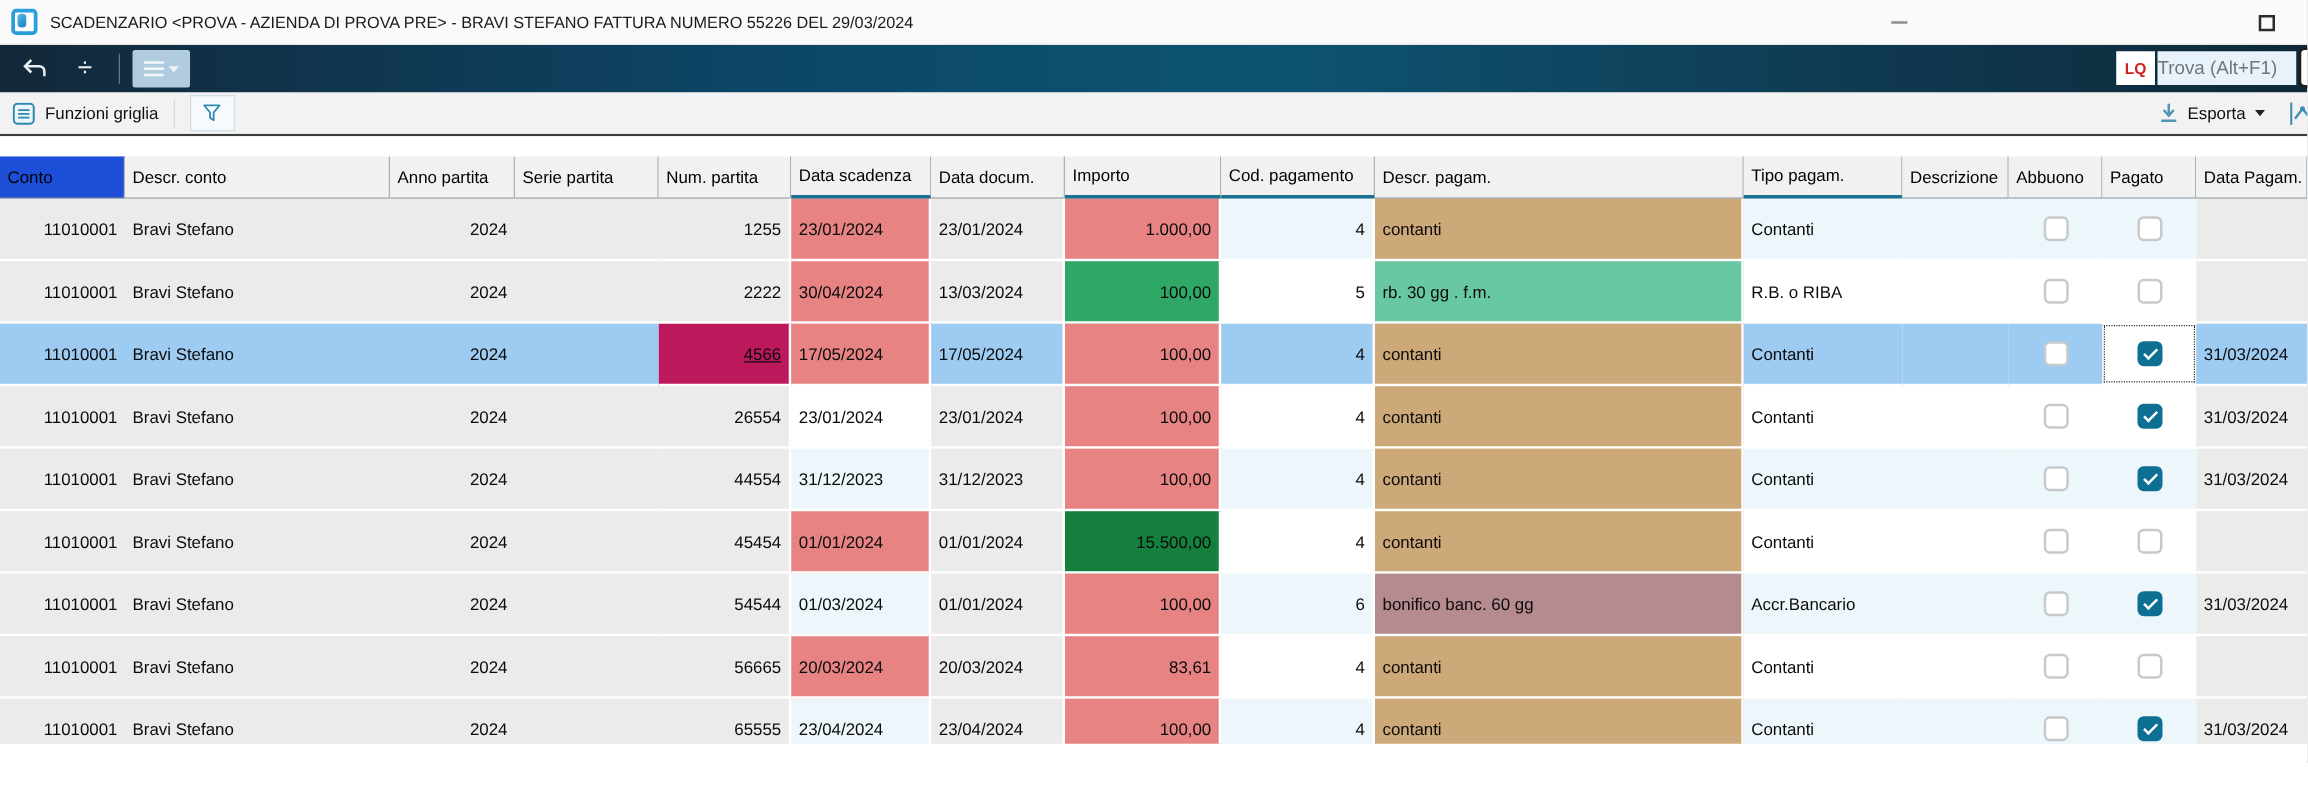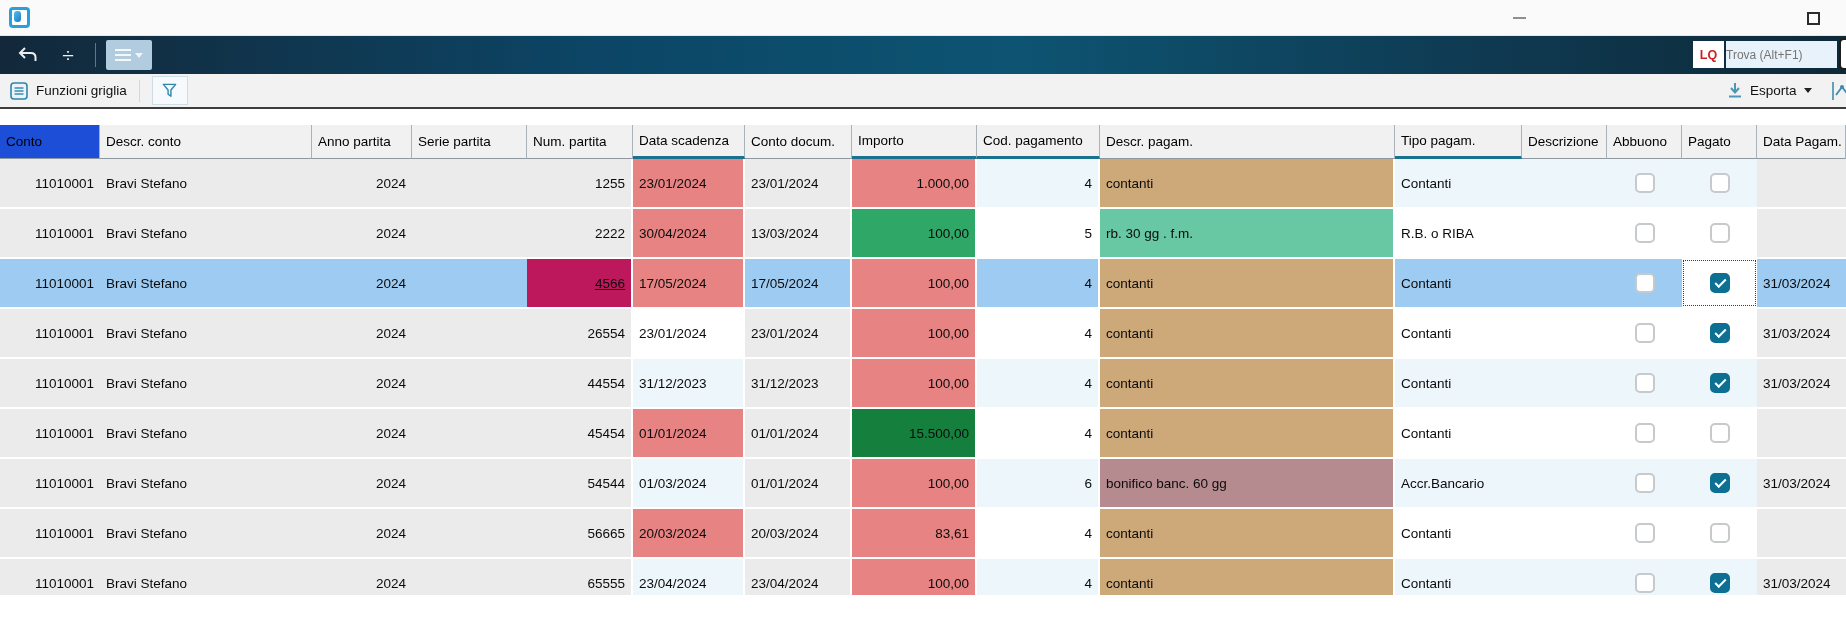--- a/index.html
+++ b/index.html
@@ -25,21 +25,21 @@
   .tbicon{display:flex;align-items:center;justify-content:center;width:30px;height:30px;margin-right:10px;}
   .divide{color:#e9eff3;font-size:21px;line-height:1;margin-top:-2px;}
   .vsep{width:1px;height:24px;background:rgba(255,255,255,.35);margin:0 10px 0 2px;}
   .menubtn{width:46px;height:30px;background:#b1cbdf;border-radius:2px;display:flex;align-items:center;justify-content:center;gap:4px;}
   .bars{display:flex;flex-direction:column;gap:3px;}
   .bars i{display:block;width:16px;height:2px;background:#f4f8fb;}
   .menucaret{width:0;height:0;border-left:4px solid transparent;border-right:4px solid transparent;border-top:5px solid #eef4f8;}
   .lqbadge{position:absolute;left:1693px;top:5px;width:31px;height:27px;background:#fff;
            color:#cf1f1f;font-weight:bold;font-size:12.5px;display:flex;align-items:center;justify-content:center;}
   .findbox{position:absolute;left:1726px;top:5px;width:111px;height:27px;border:0;background:#e7f2fa;
-           font-family:inherit;font-size:12px;color:#64798a;padding:0 0 0 0;box-sizing:border-box;outline:none;}
+           font-family:inherit;font-size:15px;color:#64798a;padding:0 0 0 0;box-sizing:border-box;outline:none;}
   .cutbtn{position:absolute;left:1839px;top:2px;width:22px;height:32px;background:#fff;
           border:2px solid #1d1d1d;border-radius:5px;box-sizing:border-box;}
 
   
   .gridbar{position:relative;height:33px;background:#f2f2f2;display:flex;align-items:center;
            padding-left:10px;box-sizing:border-box;font-size:13.5px;}
   .fgbtn{display:flex;align-items:center;gap:8px;}
   .fglabel{color:#101010;}
   .gsep{width:1px;height:22px;background:#d6d6d6;margin:0 12px;}
   .filterbtn{width:34px;height:27px;background:#f7fafc;border:1px solid #cfdde5;
@@ -70,20 +70,21 @@
       border-left:2px solid #fff;border-bottom:2px solid #fff;transform:rotate(-45deg);}
   .focusring{position:absolute;left:1px;top:1px;right:1px;bottom:1px;border:1px dotted #3a3a3a;pointer-events:none;}
 </style>
 </head>
 <body>
 
 <div class="app">
 
   <div class="titlebar">
     <div class="logo"></div>
+    <div class="titletext">SCADENZARIO &lt;PROVA - AZIENDA DI PROVA PRE&gt; - BRAVI STEFANO FATTURA NUMERO 55226 DEL 29/03/2024</div>
     <div class="winbtn" style="left:1502px;">
       <span class="min-glyph"></span>
     </div>
     <div class="winbtn" style="left:1796px;">
       <span class="max-glyph"></span>
     </div>
   </div>
 
   <div class="toolbar">
     <div class="tbicon">
@@ -165,21 +166,21 @@
           <col style="width: 89px;">
         </colgroup>
       <thead>
           <tr id="headrow">
             <th class="first ">Conto</th>
             <th class="">Descr. conto</th>
             <th class="">Anno partita</th>
             <th class="">Serie partita</th>
             <th class="">Num. partita</th>
             <th class="accent">Data scadenza</th>
-            <th class="">Conto docum.</th>
+            <th class="">Data docum.</th>
             <th class="accent">Importo</th>
             <th class="accent">Cod. pagamento</th>
             <th class="">Descr. pagam.</th>
             <th class="accent">Tipo pagam.</th>
             <th class="">Descrizione</th>
             <th class="">Abbuono</th>
             <th class="">Pagato</th>
             <th class="">Data Pagam.</th>
           </tr>
         </thead>

